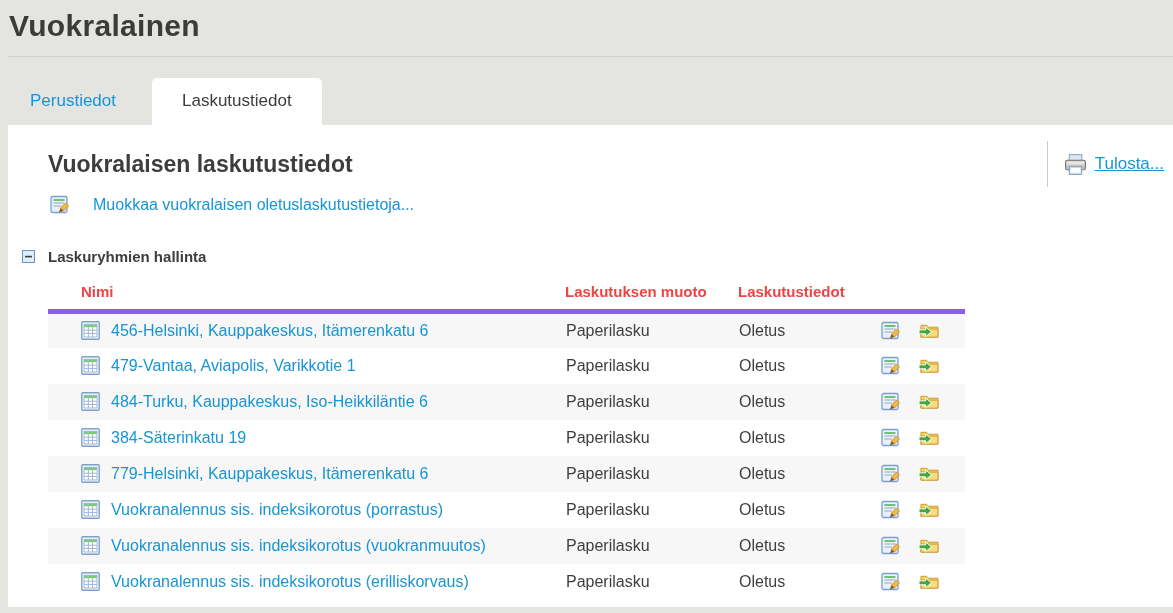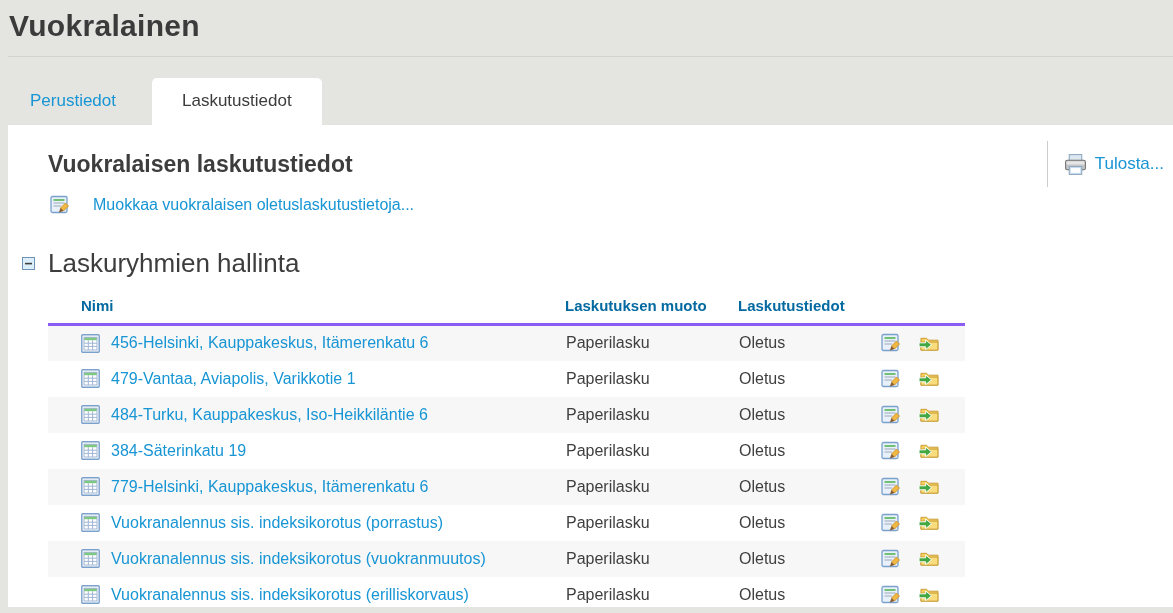--- a/index.html
+++ b/index.html
@@ -31,36 +31,36 @@
   }
   .panel-heading {
     margin:0; padding:26px 0 0 40px;
     font-size:23px; font-weight:700; color:#3d3d3d;
   }
   .print-area {
     position:absolute; top:16px; right:9px;
     display:flex; align-items:center; height:46px;
   }
   .print-divider { width:1px; height:46px; background:#cccccc; margin-right:15px; }
-  .print-label { color:#1795d4; font-size:17px; margin-left:7px; white-space:nowrap; cursor:pointer; }
+  .print-label { color:#1795d4; font-size:17px; margin-left:7px; white-space:nowrap; cursor:pointer;text-decoration:underline; }
 
   .edit-row { display:flex; align-items:center; gap:23px; margin:17px 0 0 42px; cursor:pointer; }
   .edit-label { color:#1795d4; font-size:16px; }
 
   .group-heading-row { display:flex; align-items:center; gap:13px; margin:33px 0 0 14px; }
-  .group-heading { font-size:26px; font-weight:400; color:#3d3d3d; }
+  .group-heading { font-size:15px; font-weight:700; color:#3d3d3d; }
   .collapse-btn { display:inline-flex; cursor:pointer; }
 
   table.groups {
     border-collapse:collapse; table-layout:fixed;
     margin:12px 0 0 40px; width:917px;
   }
   table.groups thead th {
-    text-align:left; font-size:15px; font-weight:bold; color:#0369a1;
-    padding:6px 0 9px 0; border-bottom:3px solid #8b5cf6;
+    text-align:left; font-size:15px; font-weight:bold; color:#ef4444;
+    padding:6px 0 9px 0; border-bottom:5px solid #8b5cf6;
   }
   th.col-name   { width:517px; padding-left:33px !important; }
   th.col-format { width:173px; }
   th.col-info   { width:128px; }
   th.col-actions{ width:99px; }
   table.groups tbody tr { height:36px; }
   table.groups tbody tr:nth-child(odd) { background:#f7f7f7; }
   td { font-size:16px; color:#3f3f3f; vertical-align:middle; }
   td.c-name { padding-left:33px; }
   .name-wrap { display:flex; align-items:center; gap:11px; }

